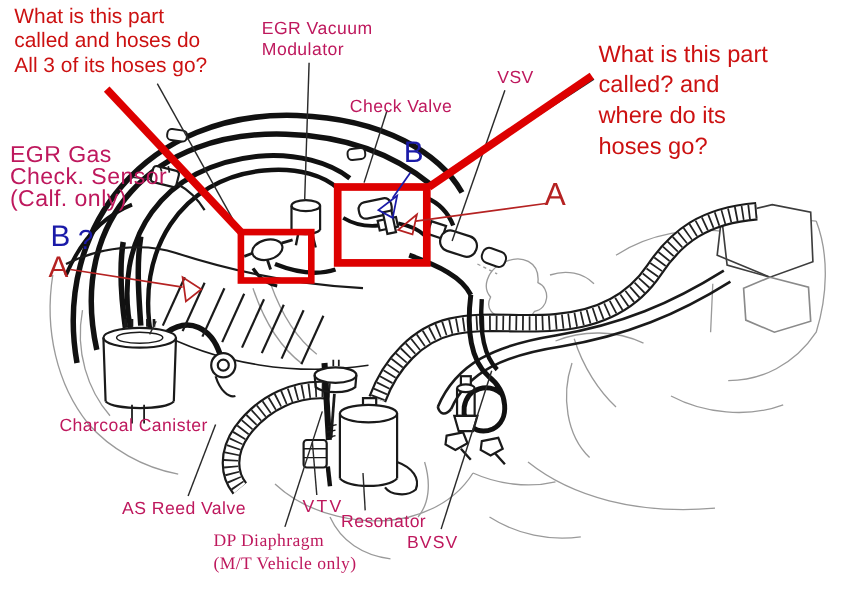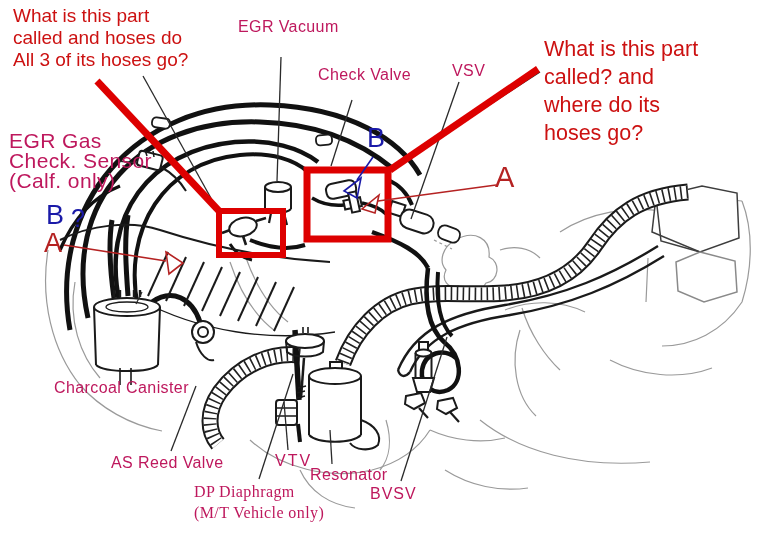--- a/index.html
+++ b/index.html
@@ -11,21 +11,21 @@
   .lbl{position:absolute;white-space:nowrap;color:#be185d;z-index:3;
        font-size:16px;letter-spacing:0.4px;line-height:19px;}
   .lbl .ln{display:block;}
   .q{color:#cc1111;z-index:4;}
   .q-left{left:13px;top:5px;font-size:19px;line-height:22px;letter-spacing:0;}
   .q-right{left:544px;top:35px;font-size:21.5px;line-height:28px;letter-spacing:0;}
   .marker{position:absolute;z-index:5;font-size:27px;line-height:27px;}
   .marker.blue{color:#1a1aa8;}
   .marker.red{color:#b52222;}
   .lbl-egr-mod{left:238px;top:17px;}
-  .lbl-check-valve{left:318px;top:65px;}
+  .lbl-check-valve{left:318px;top:88px;}
   .lbl-vsv{left:452px;top:61px;}
   .lbl-egr-sensor{left:9px;top:131px;font-size:21px;line-height:20px;}
   .lbl-charcoal{left:54px;top:378px;}
   .lbl-asreed{left:111px;top:453px;}
   .lbl-vtv{left:275px;top:451px;letter-spacing:2px;}
   .lbl-resonator{left:310px;top:465px;}
   .lbl-dp{left:194px;top:481px;line-height:21px;font-family:Liberation Serif, serif;}
   .lbl-bvsv{left:370px;top:484px;letter-spacing:1px;text-align:right;}
   .mk-left-b{left:46px;top:202px;}
   .mk-left-q{left:71px;top:205px;font-size:25px;}
@@ -241,20 +241,21 @@
 
   <div class="lbl q q-right">
     <span class="ln">What is this part</span>
     <span class="ln">called? and</span>
     <span class="ln">where do its</span>
     <span class="ln">hoses go?</span>
   </div>
 
   <div class="lbl lbl-egr-mod">
     <span class="ln">EGR Vacuum</span>
+    <span class="ln">Modulator</span>
   </div>
 
   <div class="lbl lbl-check-valve">Check Valve</div>
 
   <div class="lbl lbl-vsv">VSV</div>
 
   <div class="lbl lbl-egr-sensor">
     <span class="ln">EGR Gas</span>
     <span class="ln">Check. Sensor</span>
     <span class="ln">(Calf. only)</span>

